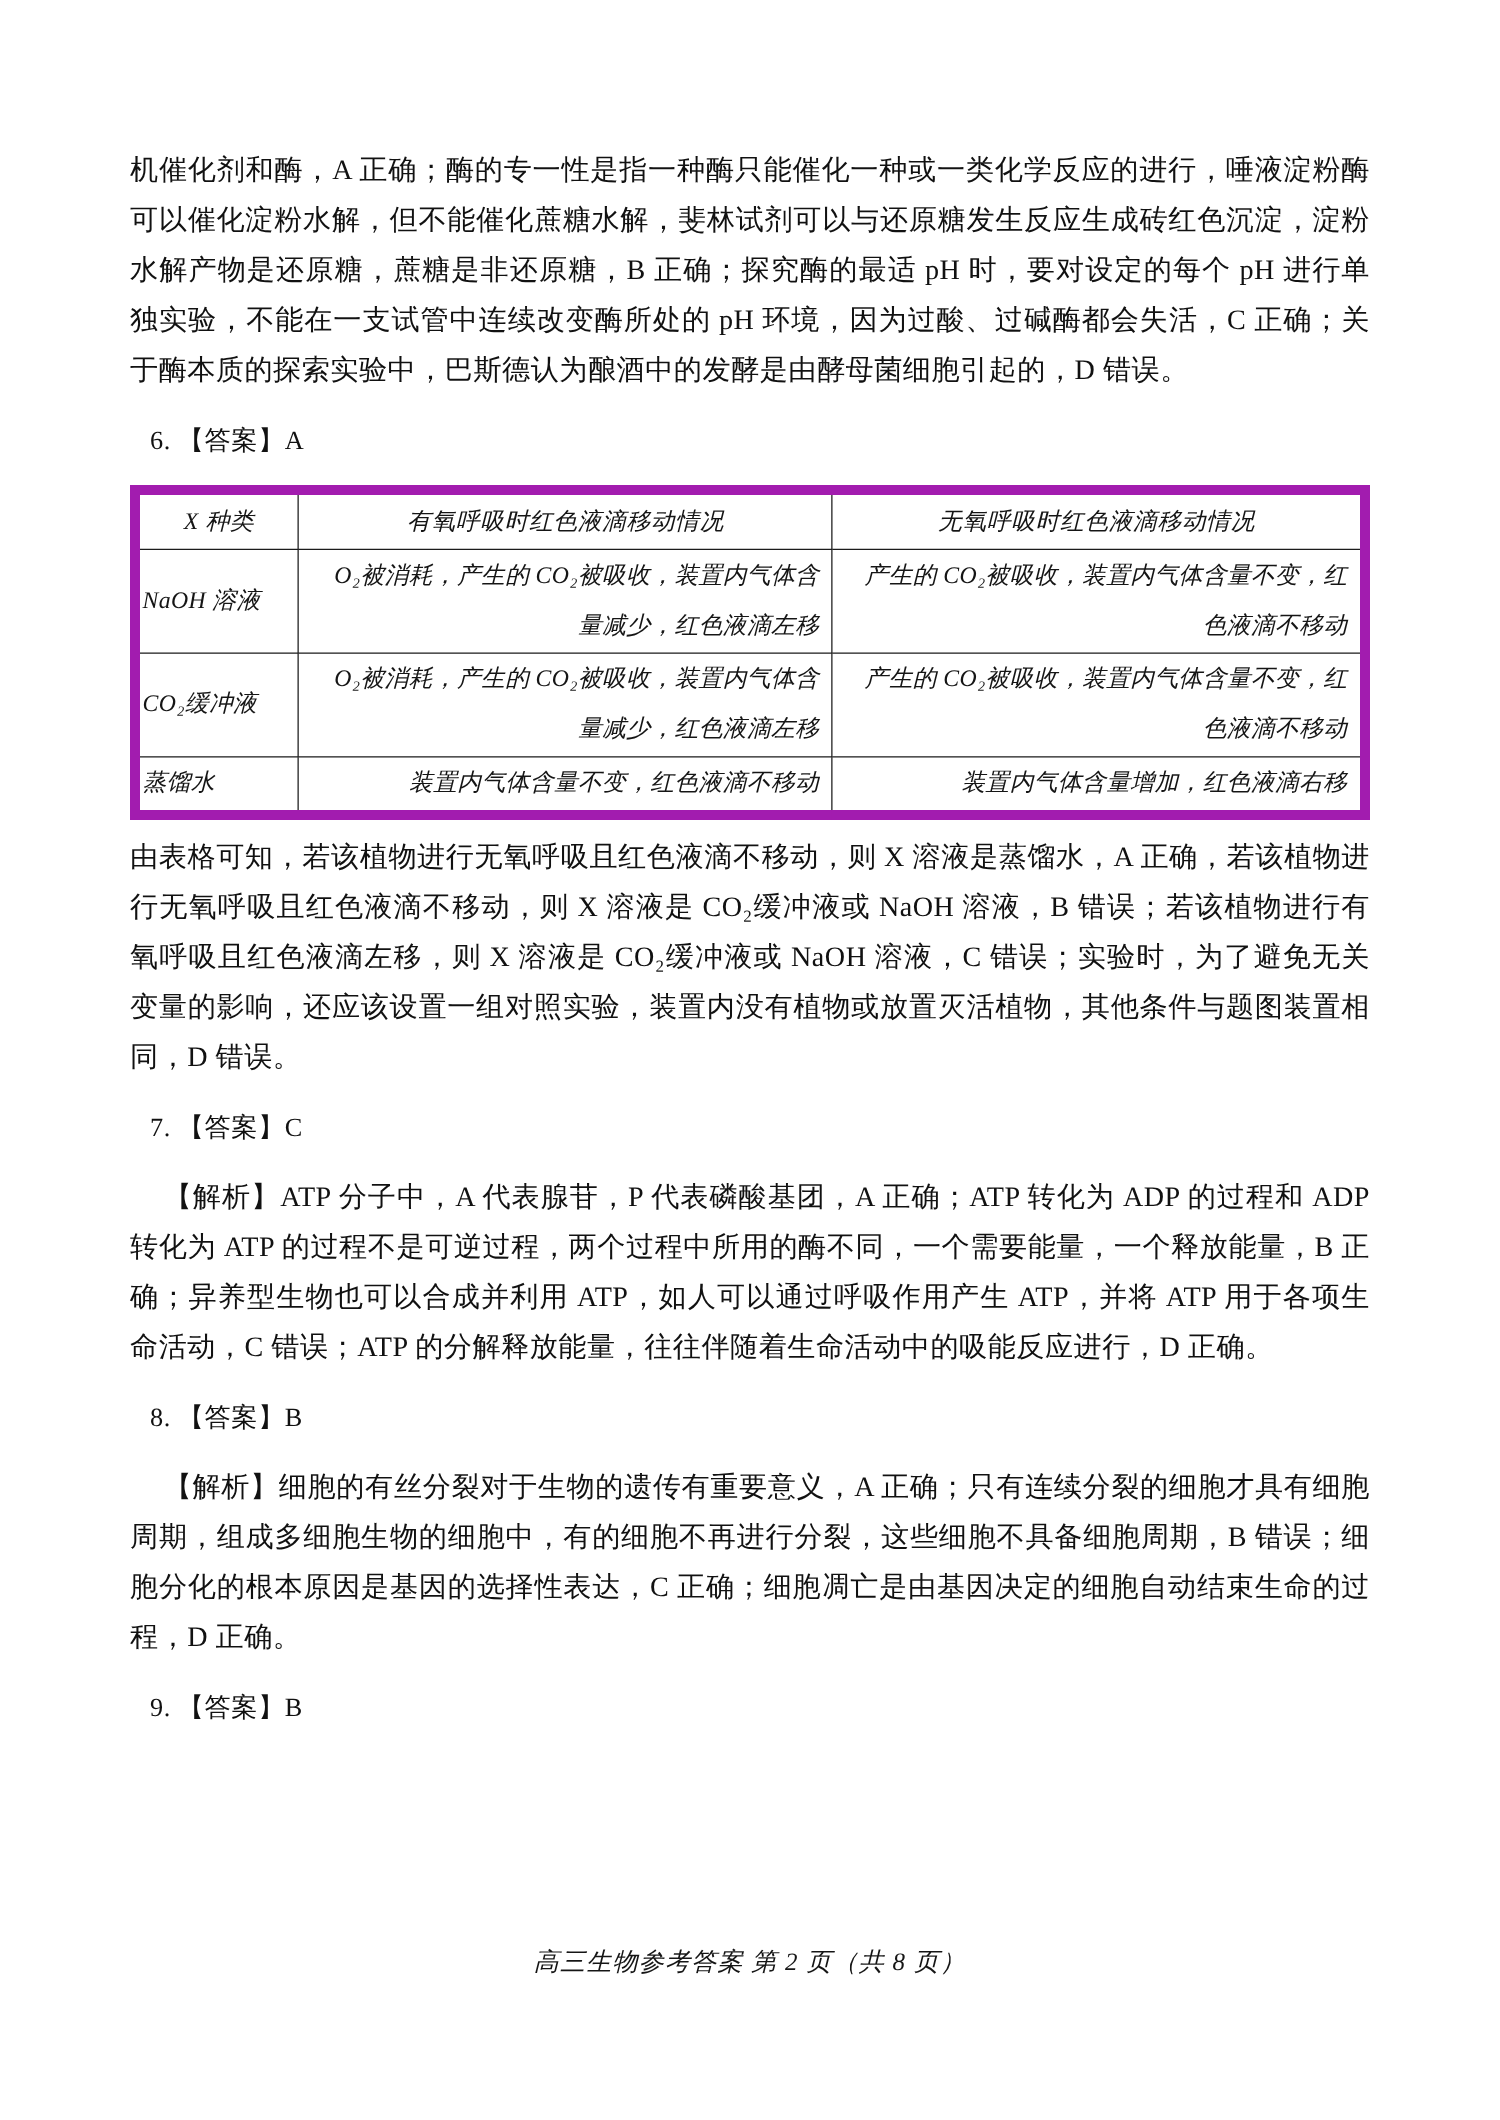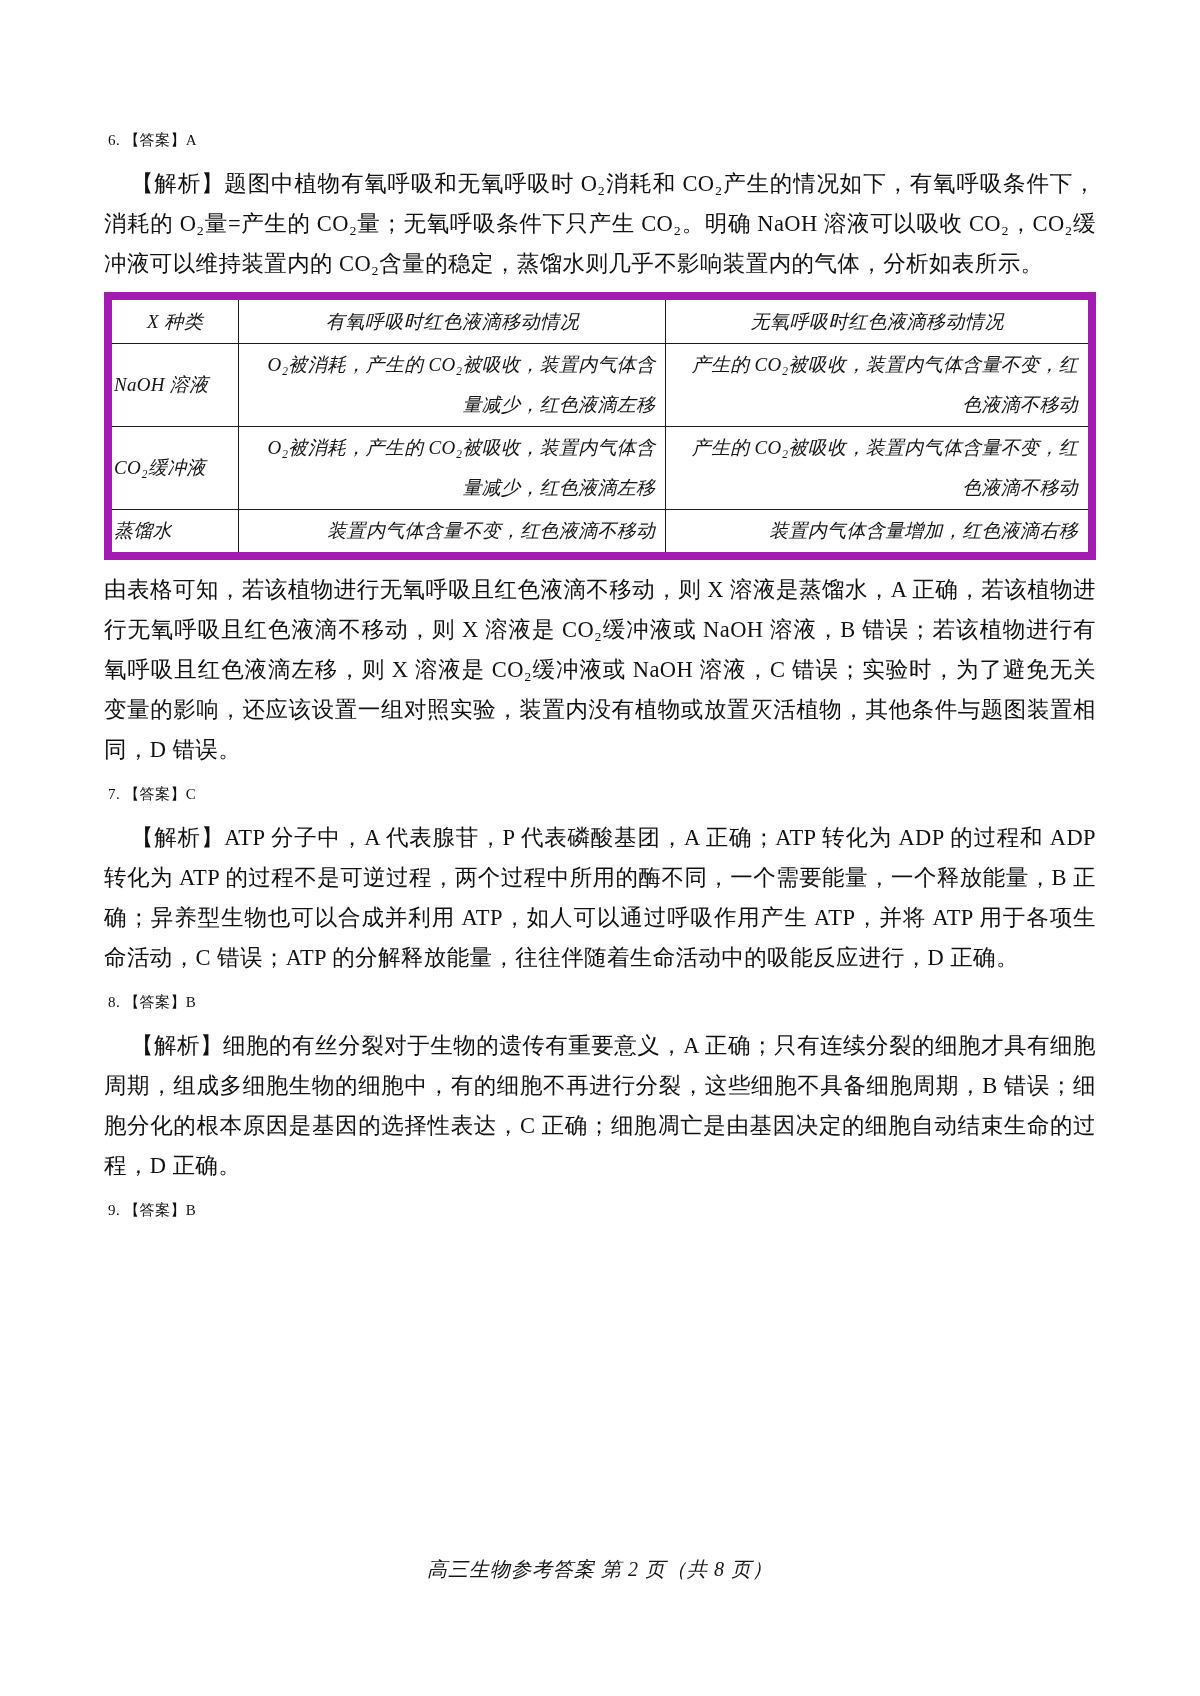--- a/index.html
+++ b/index.html
@@ -19,22 +19,22 @@
   }
   .para {
     margin:0;
     font-size:22.5px;
     line-height:40px;
     text-align:justify;
     letter-spacing:0.4px;
   }
   .indent { text-indent:27px; }
   .item-heading {
-    margin:4px;
-    font-size:15px;
+    margin:16px;
+    font-size:21px;
     line-height:40px;
     letter-spacing:0.4px;
   }
   table.ans-table {
     width:100%;
     border-collapse:collapse;
     table-layout:fixed;
     margin:8px 0 10px 0;
     border:8px solid #a21caf;
   }
@@ -72,24 +72,24 @@
     letter-spacing:1px;
     color:#151515;
   }
 </style>
 </head>
 <body>
 
 <div class="page">
   <div class="content">
 
+    <p class="para">机催化剂和酶，A 正确；酶的专一性是指一种酶只能催化一种或一类化学反应的进行，唾液淀粉酶可以催化淀粉水解，但不能催化蔗糖水解，斐林试剂可以与还原糖发生反应生成砖红色沉淀，淀粉水解产物是还原糖，蔗糖是非还原糖，B 正确；探究酶的最适 pH 时，要对设定的每个 pH 进行单独实验，不能在一支试管中连续改变酶所处的 pH 环境，因为过酸、过碱酶都会失活，C 正确；关于酶本质的探索实验中，巴斯德认为酿酒中的发酵是由酵母菌细胞引起的，D 错误。</p>
 
     <p class="item-heading">6. 【答案】A</p>
 
-    <p class="para indent">【解析】题图中植物有氧呼吸和无氧呼吸时 O₂消耗和 CO₂产生的情况如下，有氧呼吸条件下，消耗的 O₂量=产生的 CO₂量；无氧呼吸条件下只产生 CO₂。明确 NaOH 溶液可以吸收 CO₂，CO₂缓冲液可以维持装置内的 CO₂含量的稳定，蒸馏水则几乎不影响装置内的气体，分析如表所示。</p>
 
     <table class="ans-table">
       <colgroup>
         <col style="width:13.3%">
         <col style="width:43.4%">
         <col style="width:43.3%">
       </colgroup>
       <thead>
         <tr>
           <th>X 种类</th>

